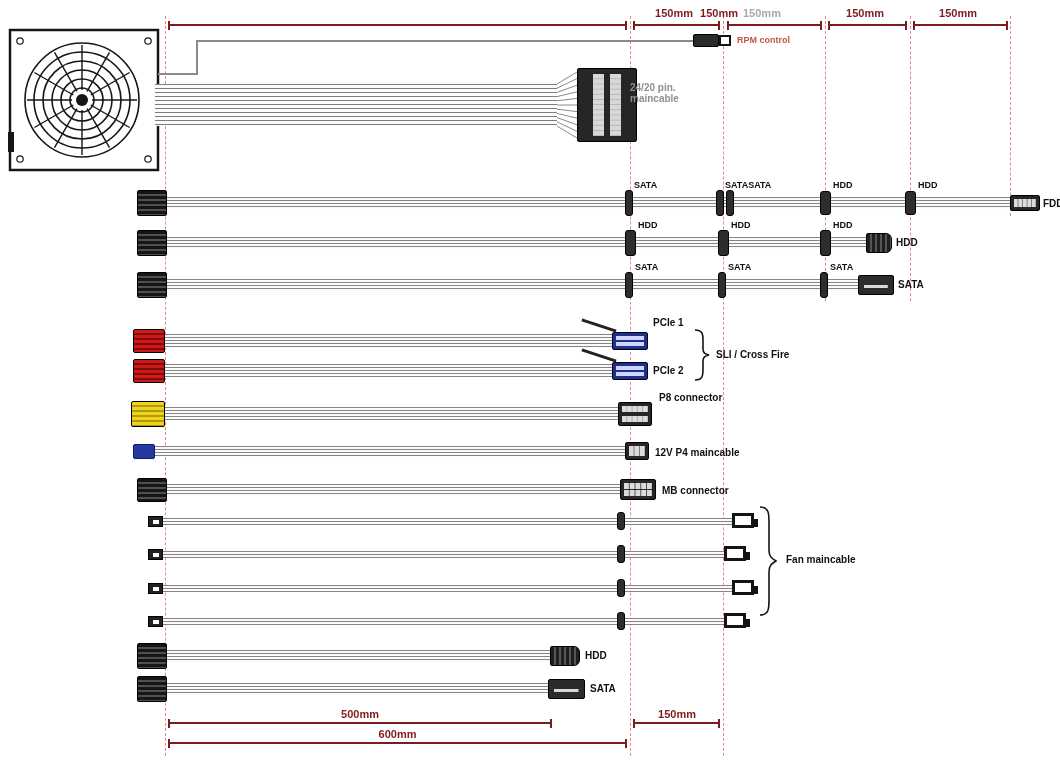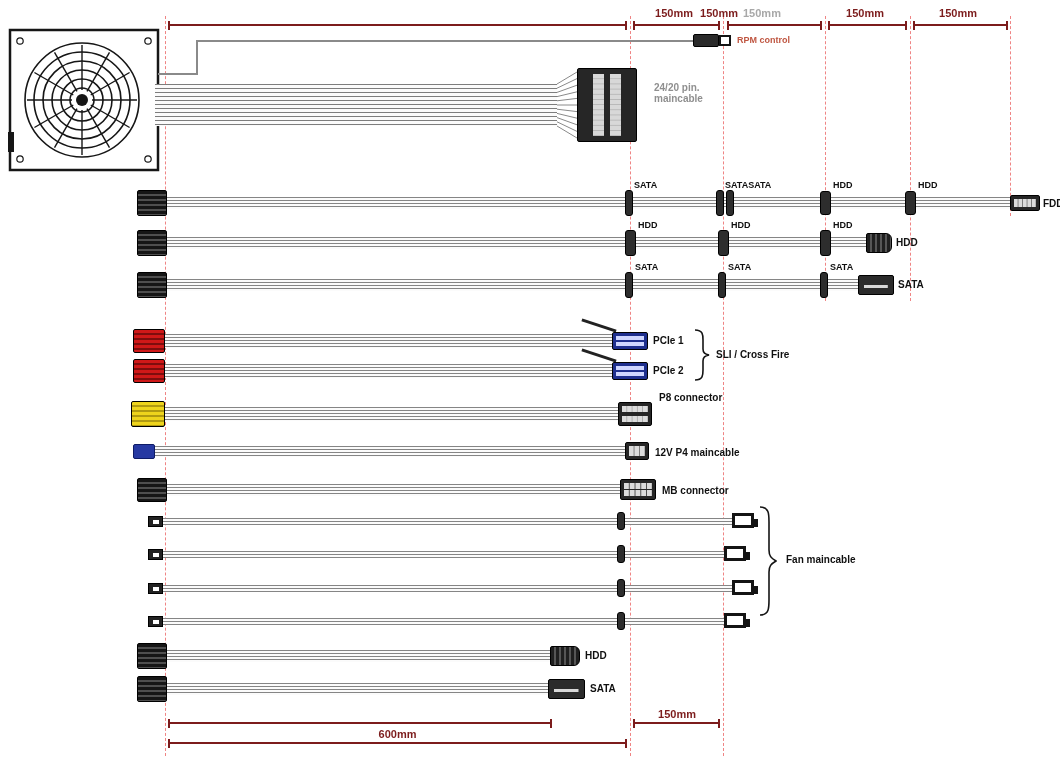--- a/index.html
+++ b/index.html
@@ -140,21 +140,21 @@
       <line x1="0" y1="32.8" x2="20" y2="30.4"></line>
         <line x1="0" y1="37" x2="20" y2="37"></line>
       <line x1="0" y1="41.2" x2="20" y2="43.6"></line>
         <line x1="0" y1="45.4" x2="20" y2="50.2"></line>
       <line x1="0" y1="49.6" x2="20" y2="56.8"></line>
         <line x1="0" y1="53.8" x2="20" y2="63.4"></line>
       <line x1="0" y1="58" x2="20" y2="70"></line>
     </g>
   </svg>
   <div class="abs connpins conn-atx" style="left:577px;top:68px;width:60px;height:74px"></div>
-  <div class="abs lbl gray" style="left:654px;top:82px">
+  <div class="abs lbl gray" style="left:630px;top:82px">
     <div>24/20 pin.</div>
     <div>maincable</div>
   </div>
 
   <div class="abs conn-left" style="left:137px;top:190px;width:30px;height:26px"></div>
   <div class="abs ribbon" style="left:167px;top:197px;width:845px;height:12px"></div>
   <div class="abs tap" style="left:625px;top:190px;width:8px;height:26px"></div>
   <div class="abs lbl" style="left:634px;top:181px">SATA</div>
   <div class="abs tap" style="left:716px;top:190px;width:8px;height:26px"></div>
   <div class="abs tap" style="left:726px;top:190px;width:8px;height:26px"></div>
@@ -185,21 +185,21 @@
   <div class="abs lbl" style="left:728px;top:263px">SATA</div>
   <div class="abs tap" style="left:820px;top:272px;width:8px;height:26px"></div>
   <div class="abs lbl" style="left:830px;top:263px">SATA</div>
   <div class="abs conn-sata-end" style="left:858px;top:275px;width:36px;height:20px"></div>
   <div class="abs lbl lbl-lg" style="left:898px;top:279px">SATA</div>
 
   <div class="abs conn-left red" style="left:133px;top:329px;width:32px;height:24px"></div>
   <div class="abs ribbon" style="left:165px;top:334px;width:447px;height:14px"></div>
   <div class="abs diag" style="left:581px;top:324px;width:36px;height:3px"></div>
   <div class="abs connpins conn-pcie" style="left:612px;top:332px;width:36px;height:18px"></div>
-  <div class="abs lbl lbl-lg" style="left:653px;top:335px">PCIe 1</div>
+  <div class="abs lbl lbl-lg" style="left:653px;top:317px">PCIe 1</div>
 
   <div class="abs conn-left red" style="left:133px;top:359px;width:32px;height:24px"></div>
   <div class="abs ribbon" style="left:165px;top:364px;width:447px;height:14px"></div>
   <div class="abs diag" style="left:581px;top:354px;width:36px;height:3px"></div>
   <div class="abs connpins conn-pcie" style="left:612px;top:362px;width:36px;height:18px"></div>
   <div class="abs lbl lbl-lg" style="left:653px;top:365px">PCIe 2</div>
 
   <svg class="abs" style="left:692px;top:328px" width="18" height="54" viewBox="0 0 18 54">
     <path d="M3 2 C11 2 11 7 11 12 L11 21 C11 25 13 26 17 27 C13 28 11 29 11 33 L11 42 C11 47 11 52 3 52" fill="none" stroke="#141414" stroke-width="1.6"></path>
   </svg>
@@ -248,20 +248,23 @@
   <div class="abs conn-left" style="left:137px;top:643px;width:30px;height:26px"></div>
   <div class="abs ribbon" style="left:167px;top:650px;width:385px;height:12px"></div>
   <div class="abs conn-molex" style="left:550px;top:646px;width:30px;height:20px"></div>
   <div class="abs lbl lbl-lg" style="left:585px;top:650px">HDD</div>
 
   <div class="abs conn-left" style="left:137px;top:676px;width:30px;height:26px"></div>
   <div class="abs ribbon" style="left:167px;top:683px;width:383px;height:12px"></div>
   <div class="abs conn-sata-end" style="left:548px;top:679px;width:37px;height:20px"></div>
   <div class="abs lbl lbl-lg" style="left:590px;top:683px">SATA</div>
 
+  <div class="abs dimlabel" style="left:168px;top:708px;width:384px">
+    <span class="dim-a">500mm</span>
+  </div>
   <div class="abs dimline" style="left:168px;top:722px;width:384px"></div>
 
   <div class="abs dimlabel" style="left:633px;top:708px;width:88px">
     <span class="dim-a">150mm</span>
   </div>
   <div class="abs dimline" style="left:633px;top:722px;width:87px"></div>
 
   <div class="abs dimlabel" style="left:168px;top:728px;width:459px">
     <span class="dim-a">600mm</span>
   </div>

